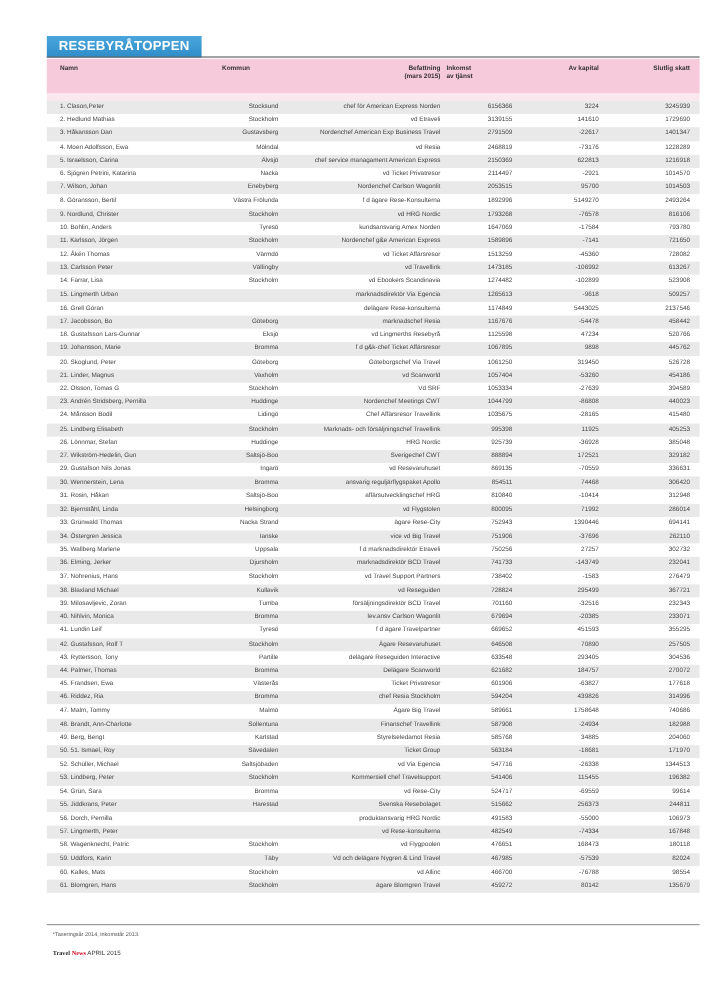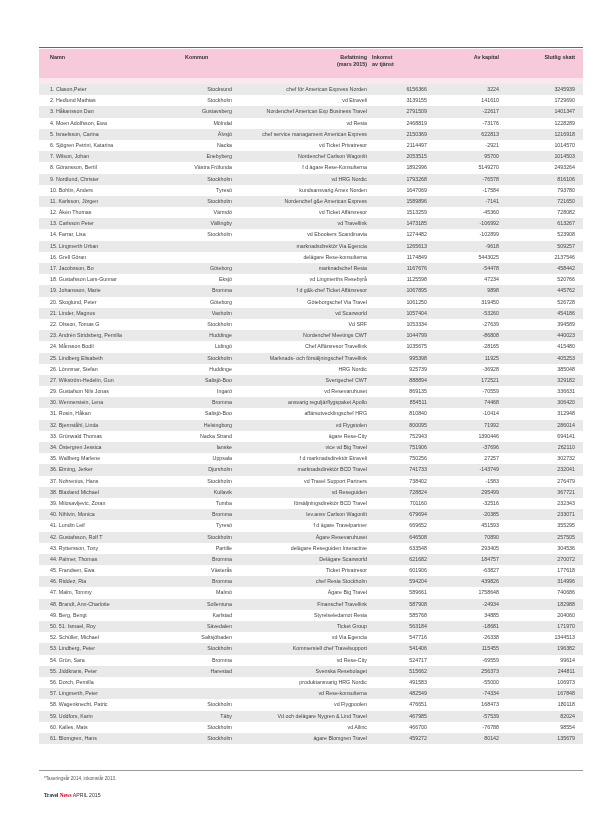--- a/index.html
+++ b/index.html
@@ -24,20 +24,21 @@
   .bottom-rule { position:absolute; left:39px; top:770px; width:544px; height:1px; background:#999; }
   .footnote { position:absolute; left:44px; top:776px; font-size:4.6px; color:#555; }
   .footer { position:absolute; left:44px; top:792px; font-size:5.2px; color:#333; }
   .footer .brand-a { font-family:"Liberation Serif", serif; font-weight:bold; color:#222; }
   .footer .brand-b { font-family:"Liberation Serif", serif; font-weight:bold; color:#d0021b; }
 </style>
 </head>
 <body>
 
 <div class="page">
+  <div class="title-tab">RESEBYRÅTOPPEN</div>
   <div class="rule"></div>
 
   <div class="header">
     <span style="left:11px;">Namn</span>
     <span style="left:146px;">Kommun</span>
     <span style="right:216px;text-align:right;">
       <div>Befattning</div>
       <div>(mars 2015)</div>
     </span>
     <span style="left:333px;">

